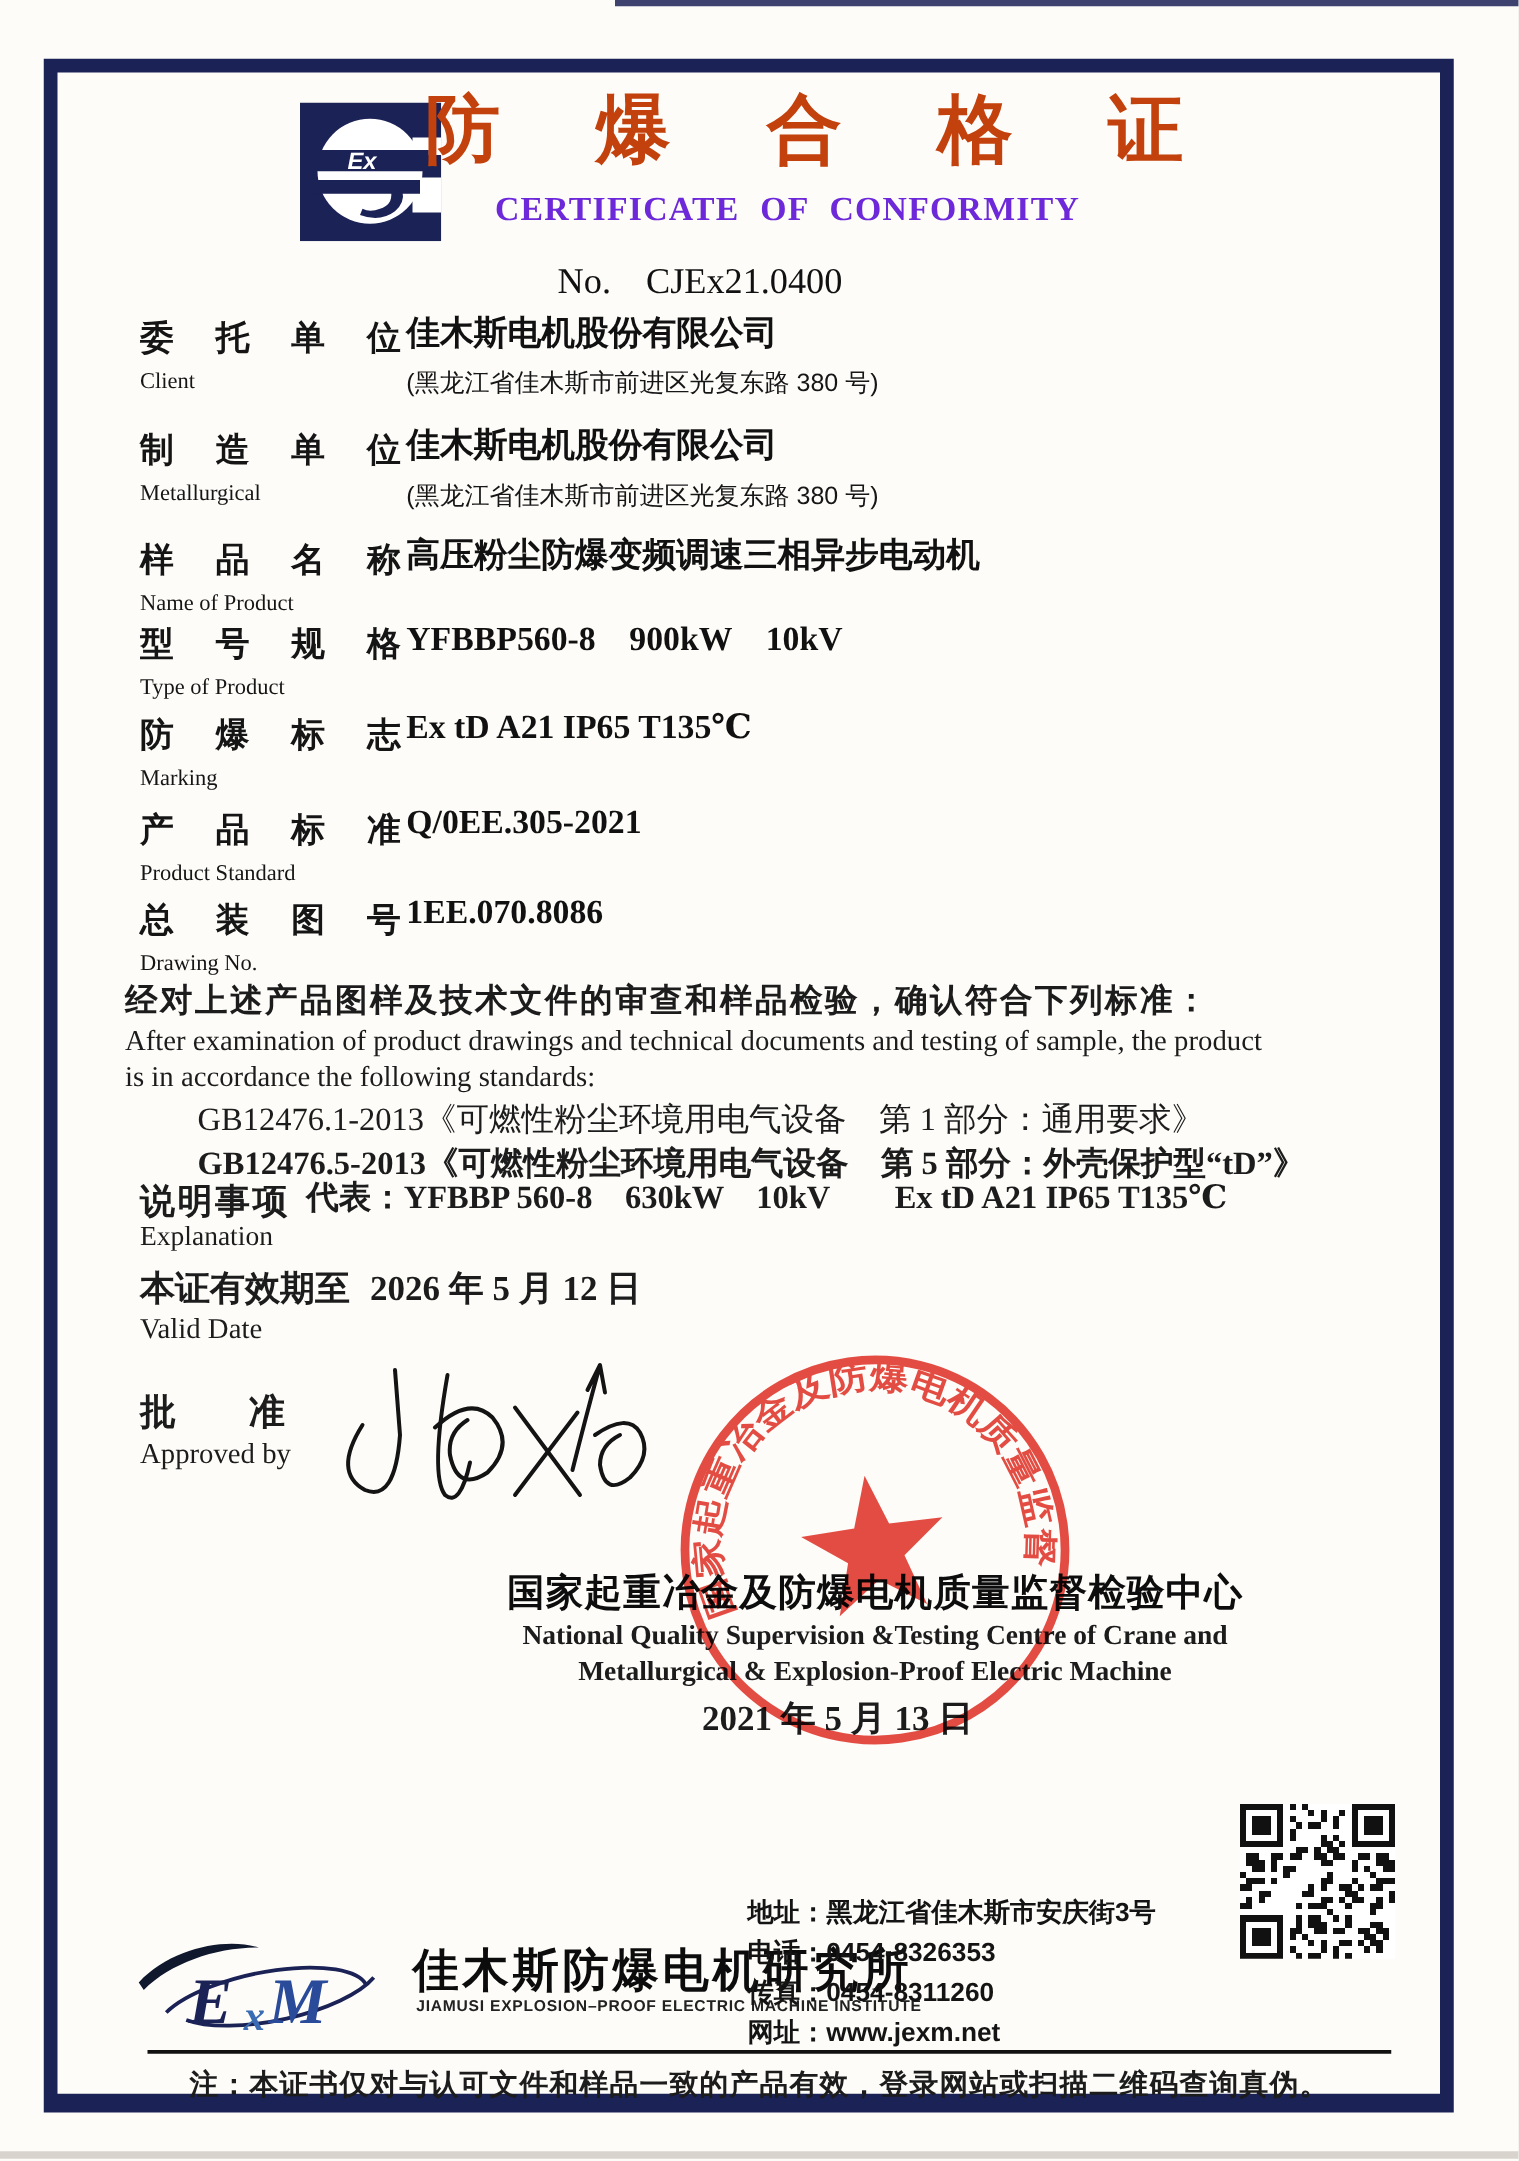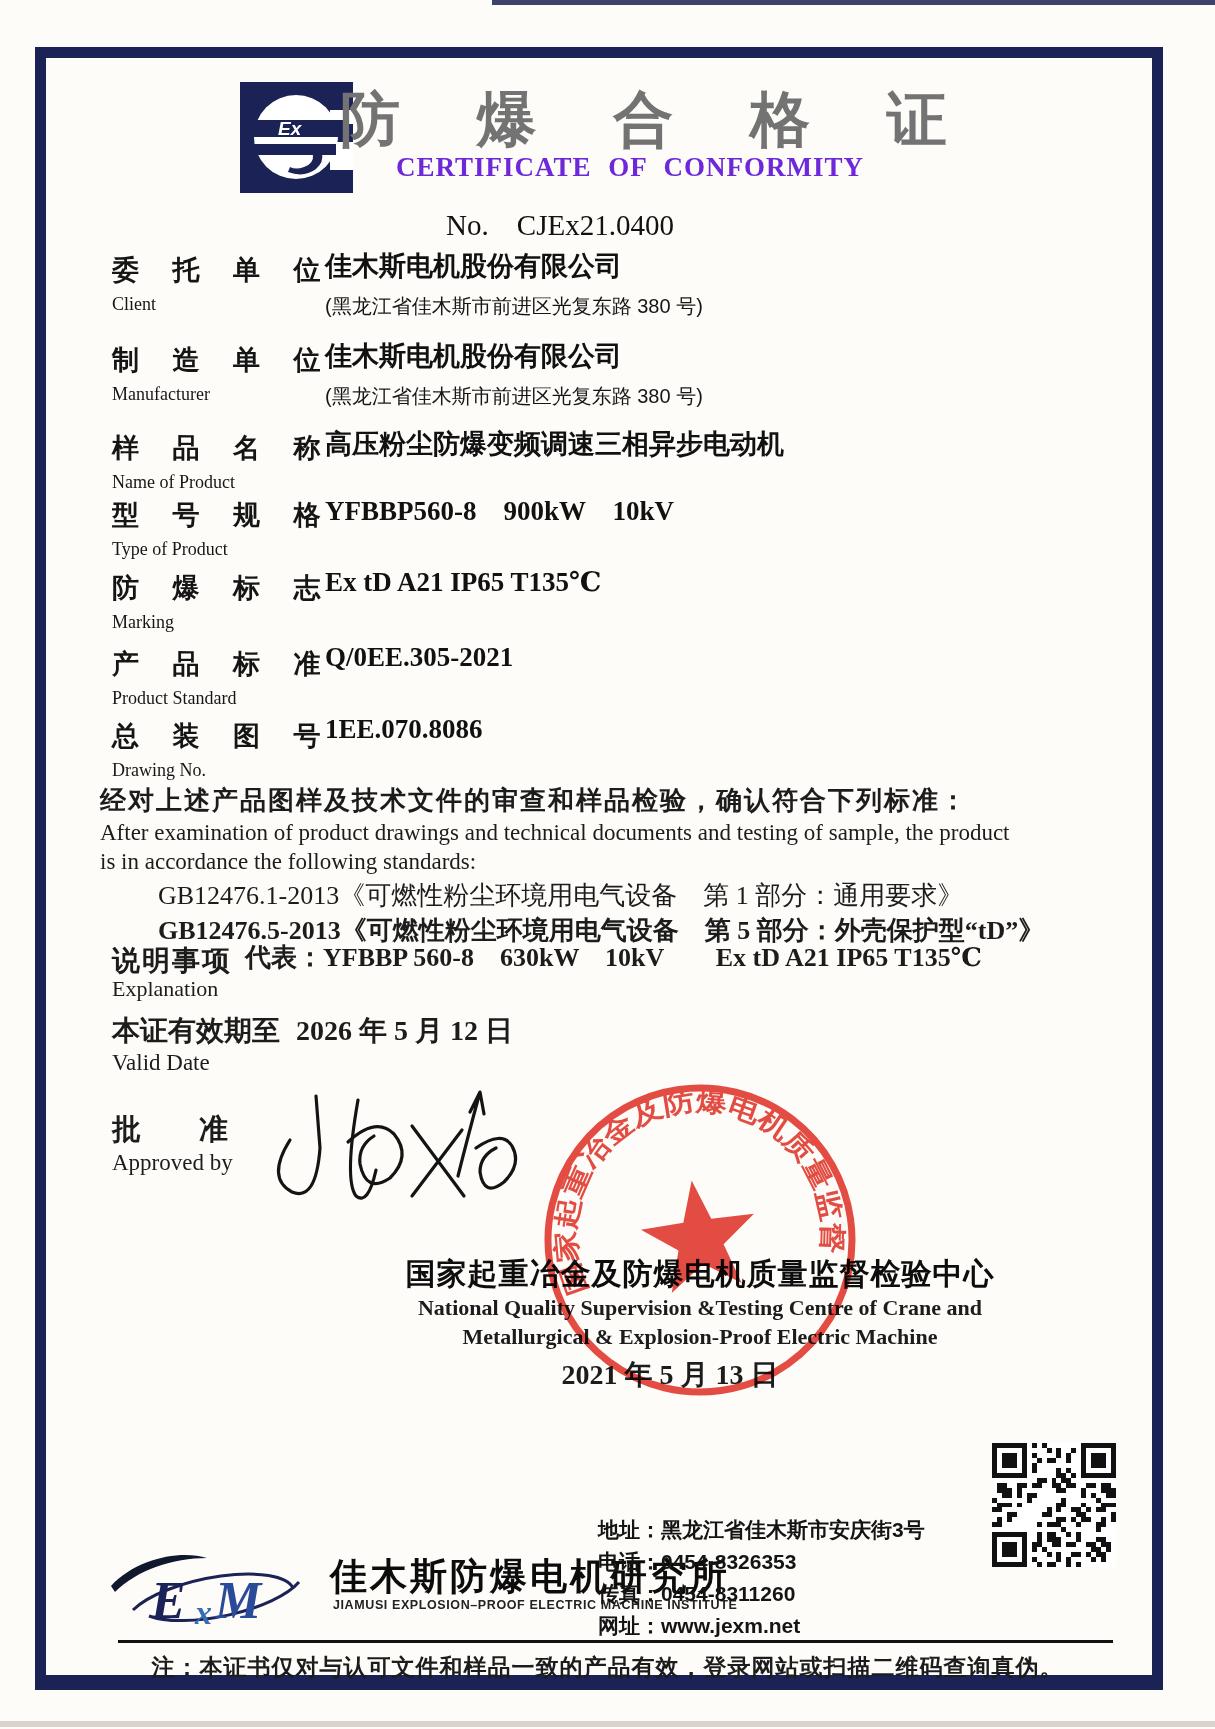--- a/index.html
+++ b/index.html
@@ -9,22 +9,22 @@
     font-family:"Liberation Sans","DejaVu Sans",sans-serif;color:#1c1c1c;
   }
   .abs{position:absolute;}
   
   .frame{position:absolute;left:35px;top:47px;width:1128px;height:1643px;
     border:11px solid #1b2256;border-bottom-width:15px;box-sizing:border-box;}
   .topedge{position:absolute;left:492px;top:0;width:723px;height:5px;background:#1b2256;opacity:.85;}
   .scanedge{position:absolute;left:0;top:1721px;width:1215px;height:6px;background:#d8d4cd;}
   
   .exlogo{left:240px;top:82px;width:113px;height:111px;}
-  .title-cn{left:340px;top:80px;width:580px;text-align:left;
-    font-size:60px;font-weight:bold;letter-spacing:30px;color:#737373;
+  .title-cn{left:340px;top:64px;width:580px;text-align:left;
+    font-size:60px;font-weight:bold;letter-spacing:30px;color:#c2410c;
     font-family:"Liberation Sans","DejaVu Sans",sans-serif;white-space:nowrap;}
   .title-en{left:340px;top:152px;width:580px;text-align:center;
     font-size:27px;font-weight:bold;letter-spacing:1px;word-spacing:9px;color:#6d28d9;
     font-family:"Liberation Serif","DejaVu Serif",serif;white-space:nowrap;}
   .cert-no{left:300px;top:209px;width:520px;text-align:center;font-size:29px;
     font-family:"Liberation Serif","DejaVu Serif",serif;color:#111;white-space:nowrap;}
   .cert-no .sp{display:inline-block;width:28px;}
   
   .row{position:absolute;left:112px;width:980px;}
   .lcn{font-size:27px;font-weight:bold;letter-spacing:13px;color:#151515;white-space:nowrap;}
@@ -91,21 +91,21 @@
   <div class="row" style="top:252px">
     <div class="lcn">委 托 单 位</div>
     <div class="len">Client</div>
     <div class="rv">
         <div class="v">佳木斯电机股份有限公司</div>
       <div class="n">(黑龙江省佳木斯市前进区光复东路 380 号)</div>
       </div>
   </div>
   <div class="row" style="top:342px">
     <div class="lcn">制 造 单 位</div>
-    <div class="len">Manufacturer</div>
+    <div class="len">Metallurgical</div>
     <div class="rv">
         <div class="v">佳木斯电机股份有限公司</div>
       <div class="n">(黑龙江省佳木斯市前进区光复东路 380 号)</div>
       </div>
   </div>
   <div class="row" style="top:430px">
     <div class="lcn">样 品 名 称</div>
     <div class="len">Name of Product</div>
     <div class="rv">
         <div class="v">高压粉尘防爆变频调速三相异步电动机</div>

